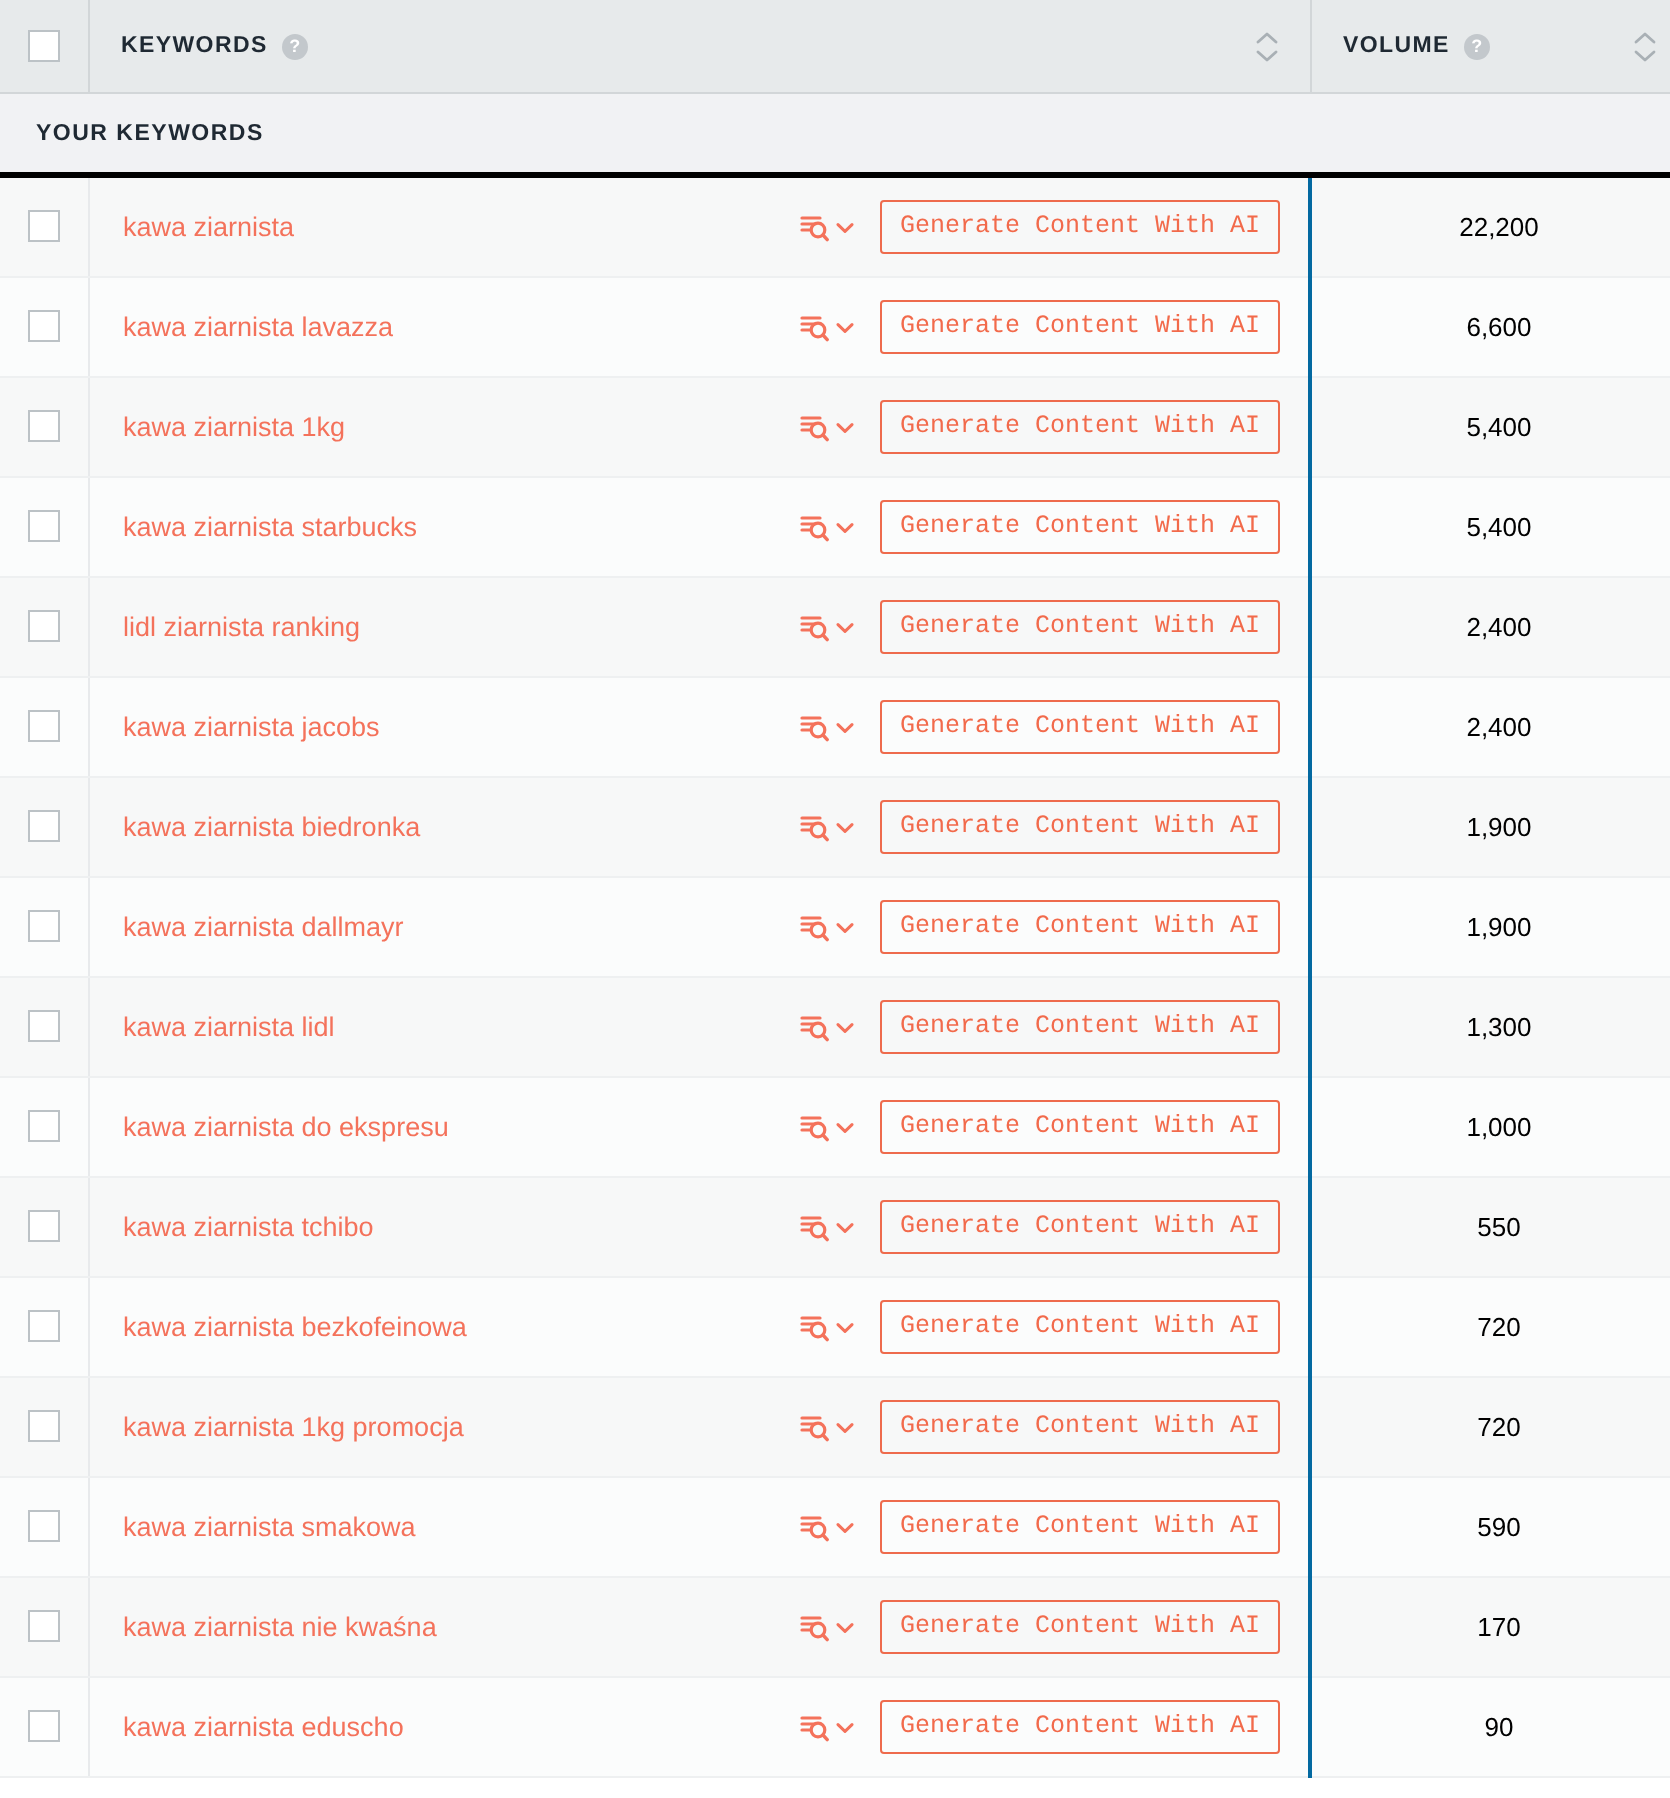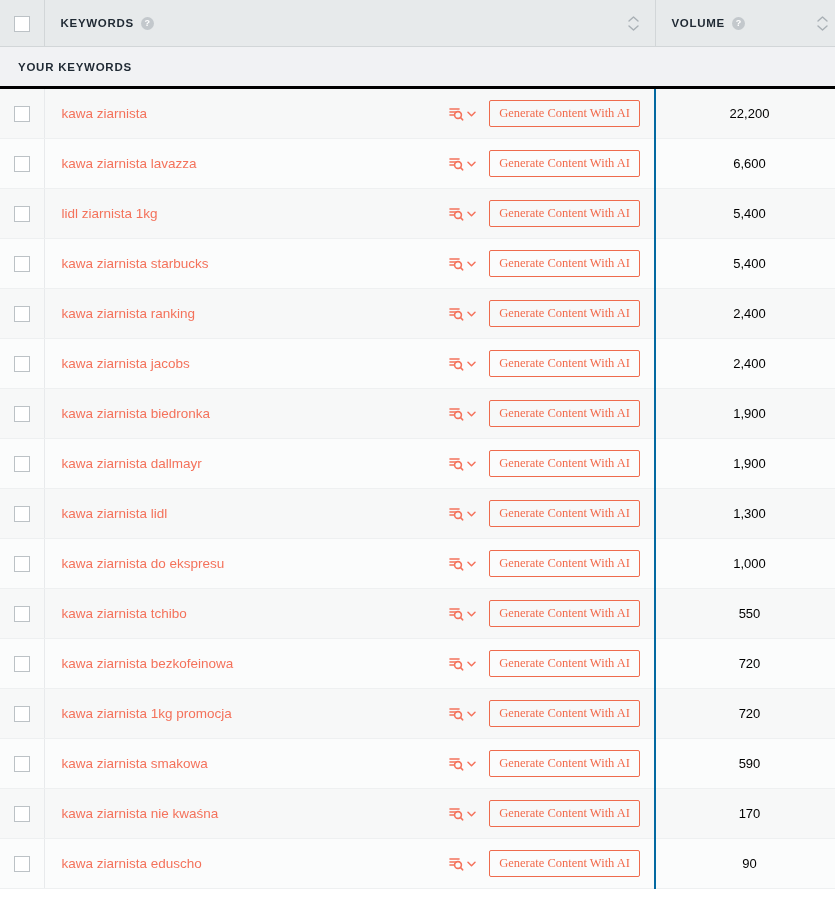--- a/index.html
+++ b/index.html
@@ -174,21 +174,21 @@
     gap: 3px;
     margin-right: 13px;
     cursor: pointer;
   }
   .serp-icon-wrap svg { display: block; }
 
   .gen-btn {
     border: 1px solid #ee6b4d;
     color: #f26a4b;
     background: transparent;
-    font-family: Liberation Serif, serif;
+    font-family: Liberation Mono, monospace;
     font-size: 12.5px;
     line-height: 1;
     padding: 6px 9px 7px;
     border-radius: 2px;
     white-space: nowrap;
     cursor: pointer;
   }
 </style>
 </head>
 <body>
@@ -288,21 +288,21 @@
             </span>
             <button class="gen-btn">Generate Content With AI</button>
           </div>
         </td>
         <td class="cell-volume">6,600</td>
       </tr>
       <tr class="data-row odd">
         <td class="cell-check"><span class="checkbox"></span></td>
         <td class="cell-keyword">
           <div class="keyword-inner">
-            <a class="keyword-link">lidl ziarnista 1kg</a>
+            <a class="keyword-link">kawa ziarnista 1kg</a>
             <span class="keyword-spacer"></span>
             <span class="serp-icon-wrap">
               <span>
                 <svg width="15" height="14" viewBox="0 0 15 14">
                   <line x1="1" y1="2" x2="10" y2="2" stroke="#f4725b" stroke-width="1.6" stroke-linecap="round"></line>
                   <line x1="1" y1="5" x2="7" y2="5" stroke="#f4725b" stroke-width="1.6" stroke-linecap="round"></line>
                   <line x1="1" y1="8" x2="5" y2="8" stroke="#f4725b" stroke-width="1.6" stroke-linecap="round"></line>
                   <circle cx="9" cy="8" r="3.4" fill="none" stroke="#f4725b" stroke-width="1.6"></circle>
                   <line x1="11.5" y1="10.5" x2="13.6" y2="12.8" stroke="#f4725b" stroke-width="1.7" stroke-linecap="round"></line>
                 </svg>
@@ -342,21 +342,21 @@
             </span>
             <button class="gen-btn">Generate Content With AI</button>
           </div>
         </td>
         <td class="cell-volume">5,400</td>
       </tr>
       <tr class="data-row odd">
         <td class="cell-check"><span class="checkbox"></span></td>
         <td class="cell-keyword">
           <div class="keyword-inner">
-            <a class="keyword-link">kawa ziarnista ranking</a>
+            <a class="keyword-link">lidl ziarnista ranking</a>
             <span class="keyword-spacer"></span>
             <span class="serp-icon-wrap">
               <span>
                 <svg width="15" height="14" viewBox="0 0 15 14">
                   <line x1="1" y1="2" x2="10" y2="2" stroke="#f4725b" stroke-width="1.6" stroke-linecap="round"></line>
                   <line x1="1" y1="5" x2="7" y2="5" stroke="#f4725b" stroke-width="1.6" stroke-linecap="round"></line>
                   <line x1="1" y1="8" x2="5" y2="8" stroke="#f4725b" stroke-width="1.6" stroke-linecap="round"></line>
                   <circle cx="9" cy="8" r="3.4" fill="none" stroke="#f4725b" stroke-width="1.6"></circle>
                   <line x1="11.5" y1="10.5" x2="13.6" y2="12.8" stroke="#f4725b" stroke-width="1.7" stroke-linecap="round"></line>
                 </svg>

